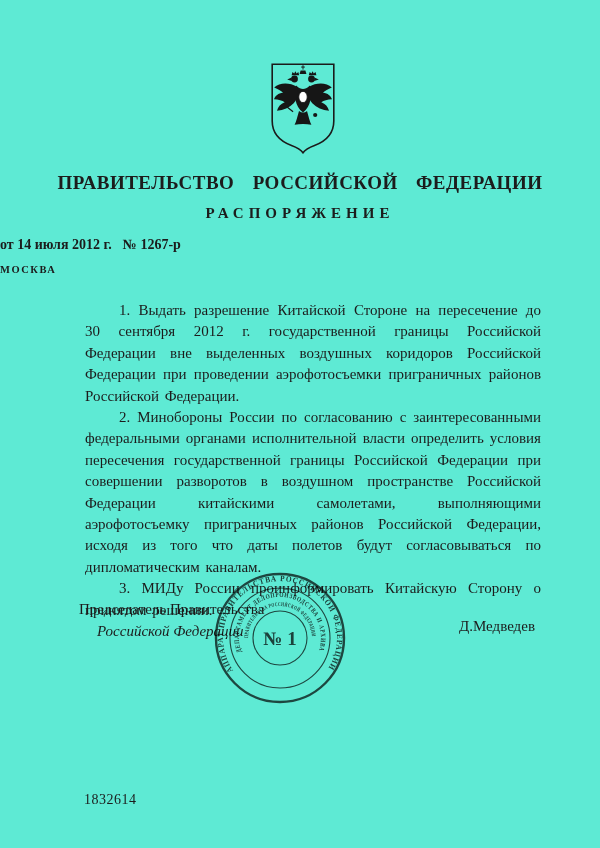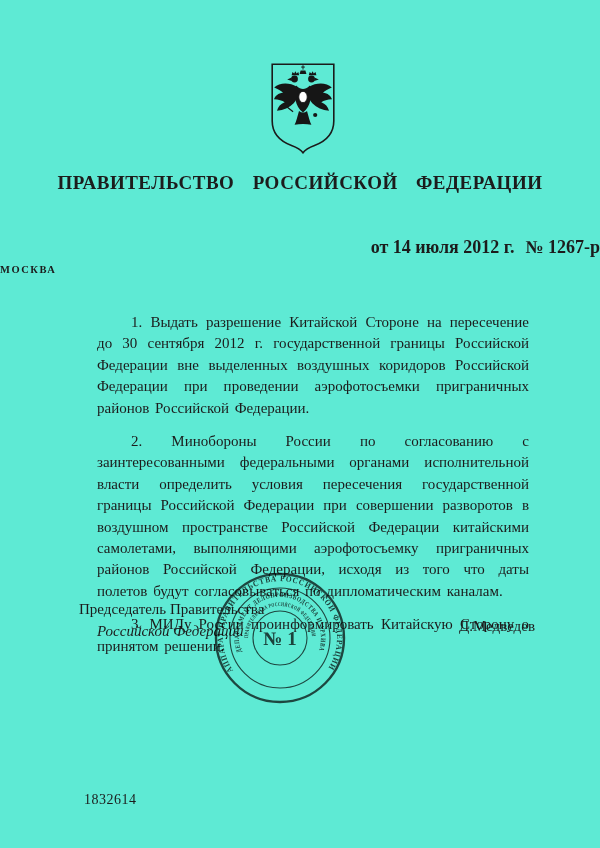--- a/index.html
+++ b/index.html
@@ -12,33 +12,33 @@
   .org-name{
     position:absolute;top:172px;left:0;width:100%;text-align:center;
     font-weight:bold;font-size:19px;letter-spacing:.5px;word-spacing:13px;
     white-space:nowrap;
   }
   .doc-type{
     position:absolute;top:205px;left:0;width:100%;text-align:center;
     font-weight:bold;font-size:15px;letter-spacing:5px;
   }
   .date-line{
-    position:absolute;top:237px;left:0;width:100%;text-align:right;
-    font-weight:bold;font-size:18px;
+    position:absolute;top:237px;left:0;width:100%;text-align:left;
+    font-weight:bold;font-size:14px;
   }
   .date-line .doc-number{margin-left:11px;}
   .city{
     position:absolute;top:264px;left:0;width:100%;
     font-weight:bold;font-size:10.5px;letter-spacing:1.5px;
   }
   .body-text{
     position:absolute;left:85px;top:300px;width:456px;
     font-size:15px;line-height:21.4px;text-align:justify;word-spacing:2px;
   }
-  .body-text p{margin:12px;text-indent:34px;}
+  .body-text p{margin:0;text-indent:34px;}
   .sig{position:absolute;left:79px;top:598px;width:456px;font-size:15px;}
   .sig-line2{padding-left:18px;line-height:22px;font-style:italic;}
   .sig-line1{line-height:22px;}
   .sig-name{position:absolute;right:0;top:20px;}
   .stamp{
     position:absolute;left:212px;top:570px;width:136px;height:136px;
     opacity:.88;mix-blend-mode:multiply;
   }
   .stamp text{font-family:"Liberation Serif","DejaVu Serif",serif;font-weight:bold;fill:#2e2e2e;}
   .stamp .ring-outer{font-size:8.2px;letter-spacing:1px;}
@@ -79,20 +79,21 @@
       <path d="M29,49 C27.3,55 26.2,59.8 24.6,62.8 C30,61.8 36,61.8 41.4,62.8 C39.8,59.8 38.7,55 37,49 C34.5,51 31.5,51 29,49 Z"></path>
 
       <circle cx="45.2" cy="53" r="2.1"></circle>
       <rect x="15.5" y="46.5" width="8.5" height="1.2" transform="rotate(38 19.7 47.1)"></rect>
     </g>
 
     <ellipse cx="33" cy="35" rx="4.2" ry="5.6" fill="#ffffff" stroke="#161616" stroke-width="0.8"></ellipse>
   </svg>
 
   <div class="org-name">ПРАВИТЕЛЬСТВО РОССИЙСКОЙ ФЕДЕРАЦИИ</div>
+  <div class="doc-type">РАСПОРЯЖЕНИЕ</div>
 
   <div class="date-line">
     <span>от 14 июля 2012 г.</span><span class="doc-number">№ 1267-р</span>
   </div>
 
   <div class="city">МОСКВА</div>
 
   <div class="body-text">
     <p>1. Выдать разрешение Китайской Стороне на пересечение до 30 сентября 2012 г. государственной границы Российской Федерации вне выделенных воздушных коридоров Российской Федерации при проведении аэрофотосъемки приграничных районов Российской Федерации.</p>
     <p>2. Минобороны России по согласованию с заинтересованными федеральными органами исполнительной власти определить условия пересечения государственной границы Российской Федерации при совершении разворотов в воздушном пространстве Российской Федерации китайскими самолетами, выполняющими аэрофотосъемку приграничных районов Российской Федерации, исходя из того что даты полетов будут согласовываться по дипломатическим каналам.</p>

